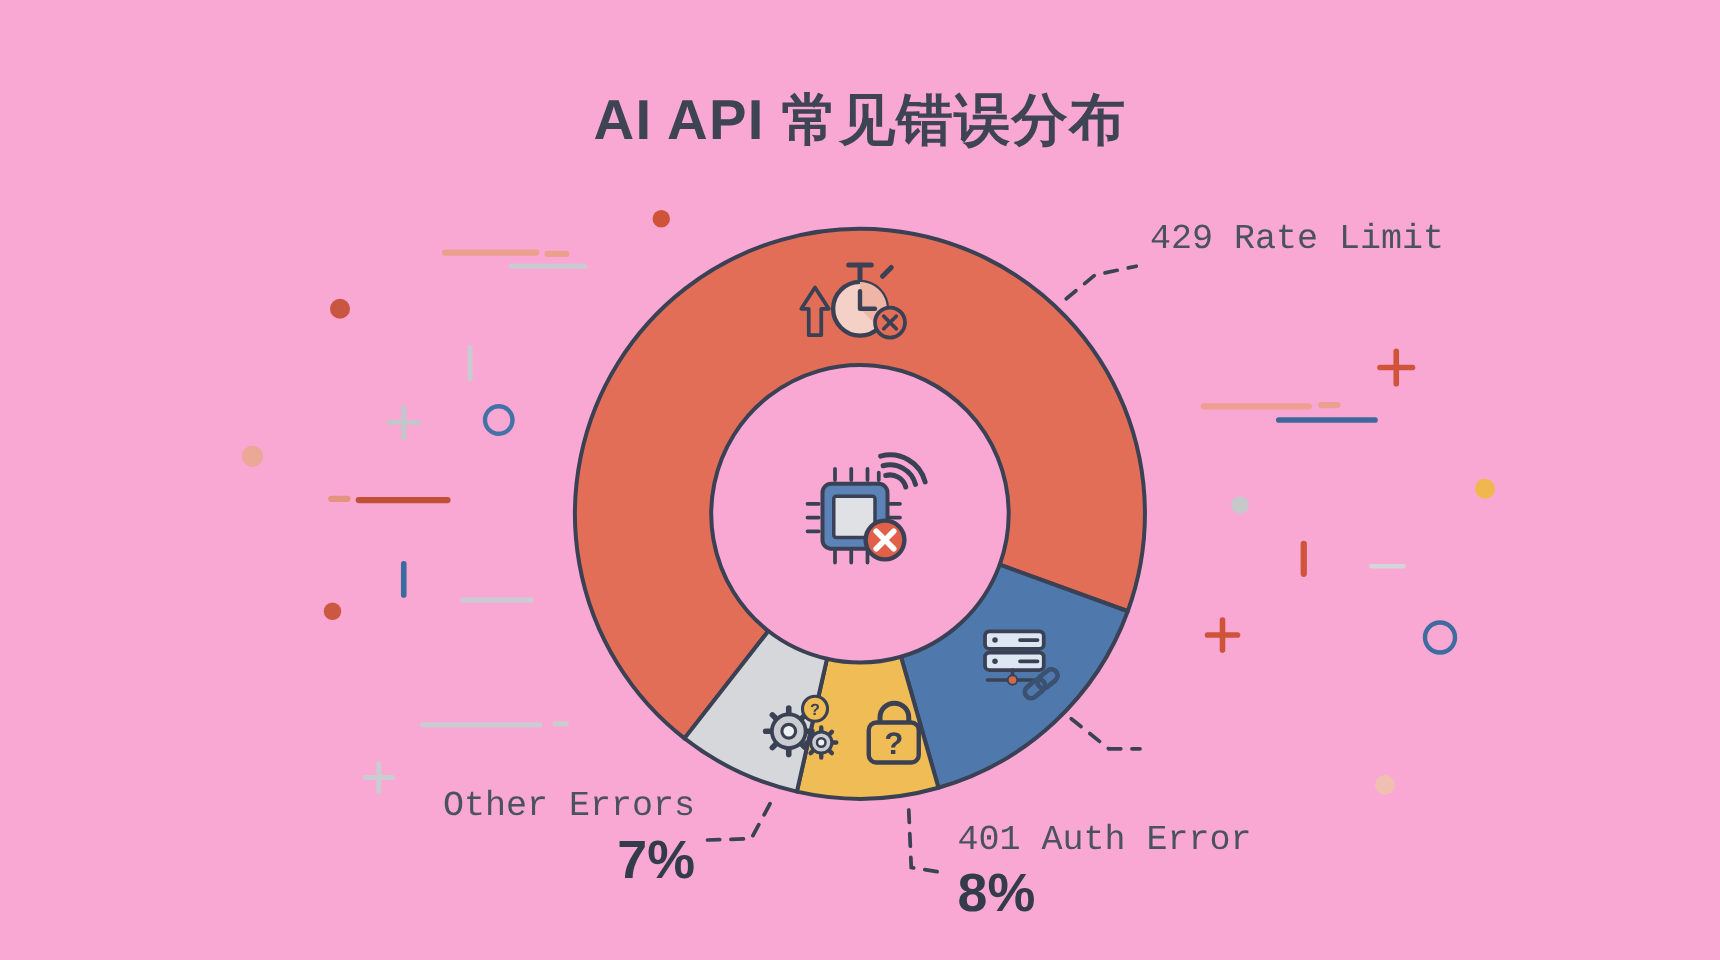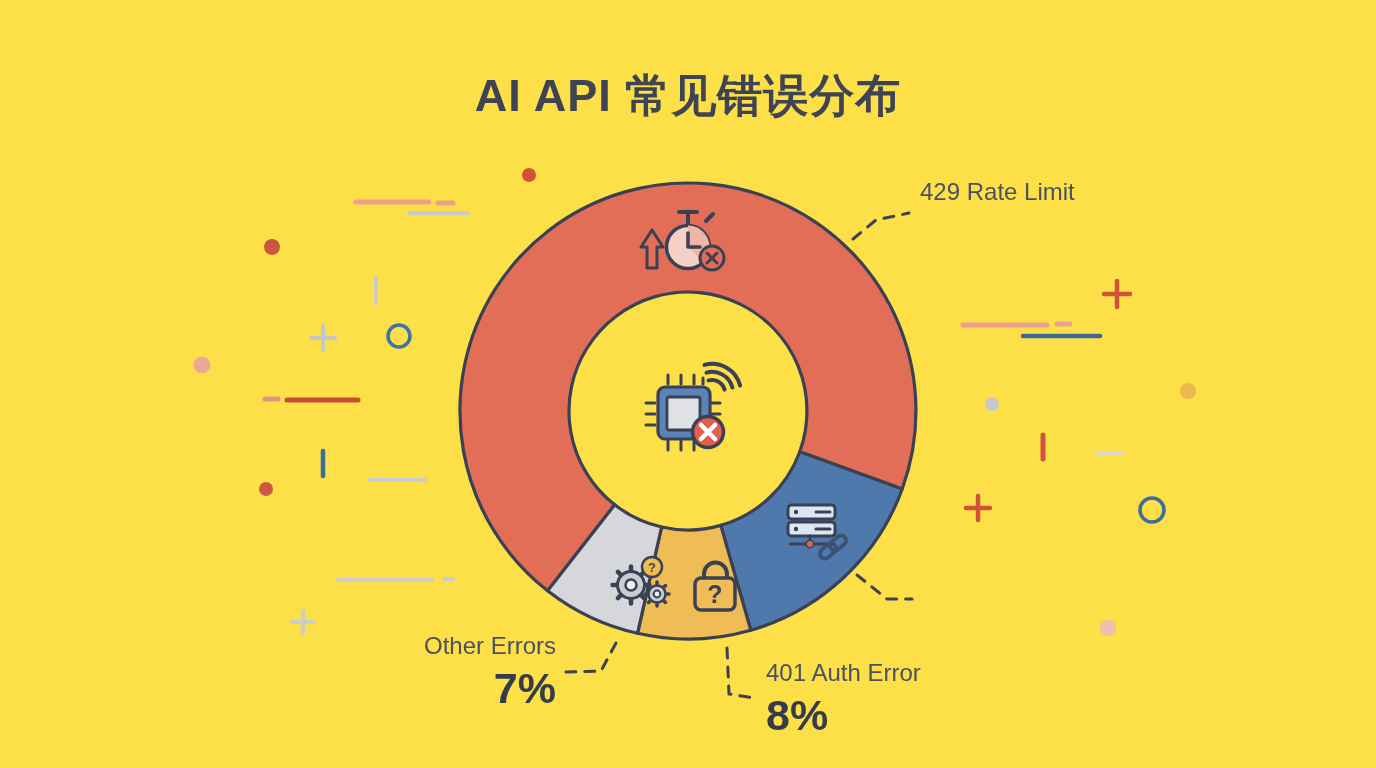--- a/index.html
+++ b/index.html
@@ -1,22 +1,22 @@
 <!DOCTYPE html>
 <html><head>
 <meta charset="utf-8">
 <style>
   html,body{margin:0;padding:0;background:#ffffff;}
-  .canvas{position:relative;width:1376px;height:768px;background:#fde047;overflow:hidden;
+  .canvas{position:relative;width:1376px;height:768px;background:#f9a8d4;overflow:hidden;
           font-family:"Liberation Sans",sans-serif;}
   .chart-svg{position:absolute;left:0;top:0;}
   .page-title{position:absolute;left:0;top:66px;width:1376px;text-align:center;
               font-size:45px;font-weight:700;color:#3e4454;letter-spacing:1px;}
   .label-block{position:absolute;white-space:nowrap;}
-  .label-name{font-size:24px;color:#4a5261;line-height:32px;}
+  .label-name{font-size:28px;color:#4a5261;line-height:32px;font-family:Liberation Mono, monospace;}
   .label-pct{font-size:43px;font-weight:700;color:#343b4b;line-height:46px;margin-top:3px;}
   .lb-429{left:920px;top:176px;}
   .lb-500{left:920px;top:560px;}
   .lb-401{left:766px;top:657px;}
   .lb-other{right:820px;top:630px;text-align:right;margin-left:25px;}
   svg text{font-family:"Liberation Sans",sans-serif;}
 </style>
 </head>
 <body>
 

